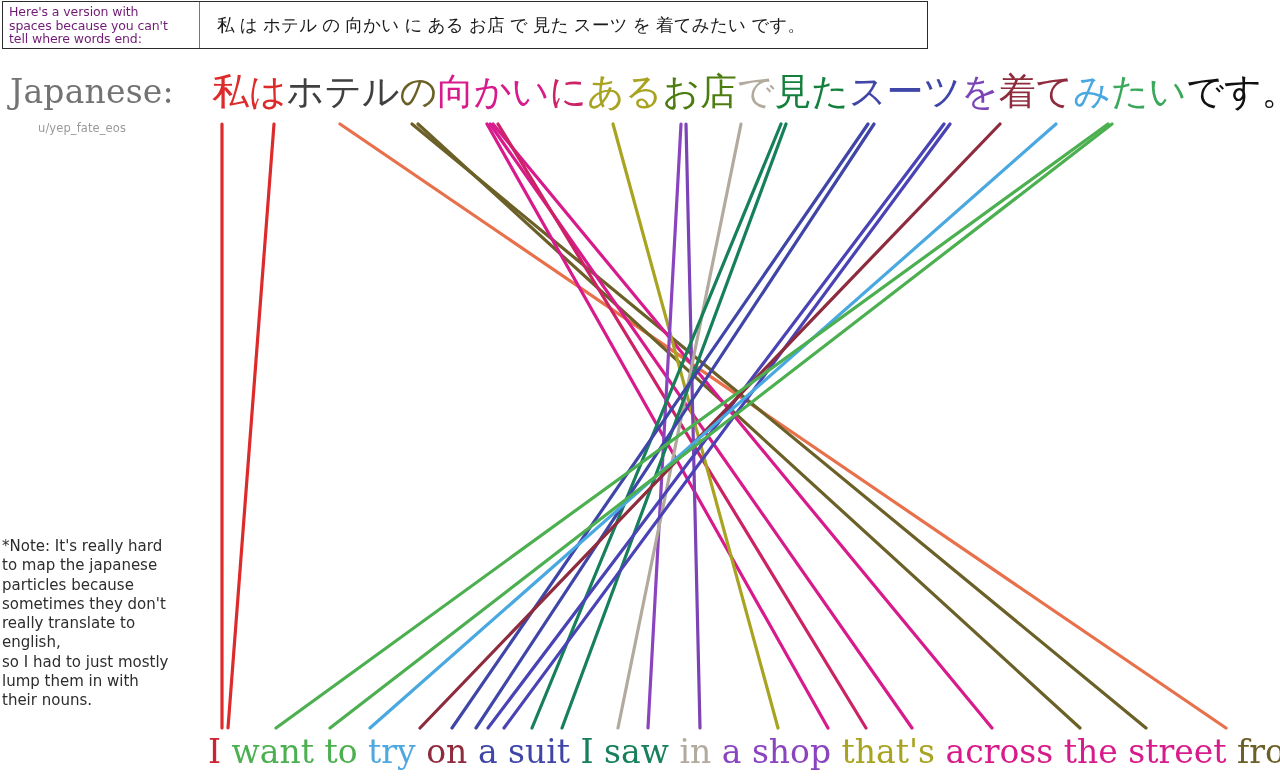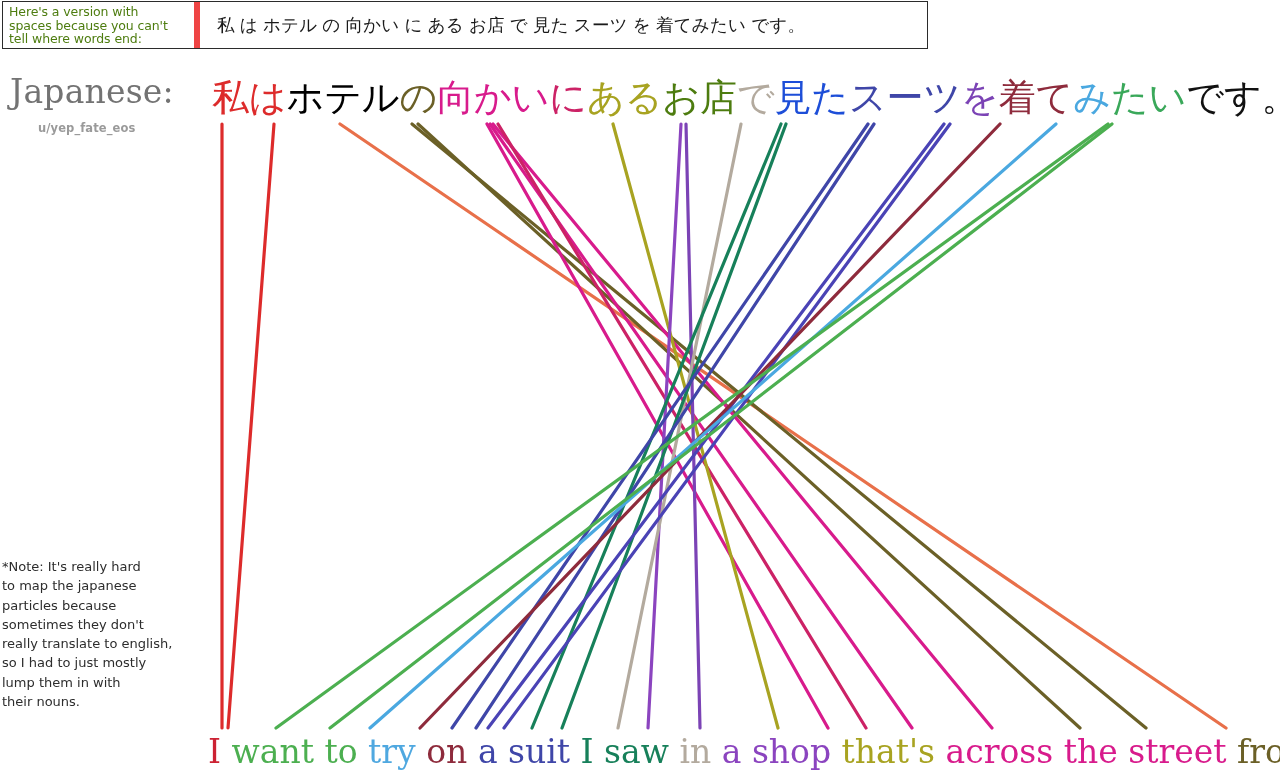--- a/index.html
+++ b/index.html
@@ -25,26 +25,26 @@
     height: 48px;
     border: 1px solid #2b2b2b;
     box-sizing: border-box;
     display: flex;
     align-items: stretch;
     background: #fff;
   }
   #spaced-label {
     width: 197px;
     box-sizing: border-box;
-    border-right: 6px solid #ef4444;
+    border-right: 1px solid #ef4444;
     padding: 3px 20px 0 6px;
     font-family: "DejaVu Sans", sans-serif;
     font-size: 12.5px;
     line-height: 13.6px;
-    color: #4d7c0f;
+    color: #701a75;
     white-space: pre-line;
     letter-spacing: -0.1px;
   }
   #spaced-text {
     flex: 1;
     display: flex;
     align-items: center;
     padding-left: 17px;
     font-family: Liberation Sans, sans-serif;
     font-size: 17.5px;
@@ -65,35 +65,33 @@
   #en-label { left: 10px; top: 736px; }
 
   #credit {
     position: absolute;
     left: 38px;
     top: 121px;
     font-family: "DejaVu Sans", sans-serif;
     font-size: 11.5px;
     color: #9a9a9a;
     letter-spacing: 0.1px;
-    font-weight: bold;
   }
 
   
   #note {
     position: absolute;
     left: 2px;
     top: 537px;
     width: 190px;
     font-family: "DejaVu Sans", sans-serif;
-    font-size: 13px;
+    font-size: 15px;
     line-height: 19.3px;
     color: #2d2d2d;
     white-space: pre-line;
-    margin-top: 20px;
   }
 
   
   #jp-sentence {
     position: absolute;
     left: 212px;
     top: 70px;
     height: 48px;
     display: flex;
     align-items: baseline;
@@ -173,31 +171,31 @@
       <line x1="944" y1="124" x2="488" y2="728" stroke="#4a43b5" stroke-width="3.2" stroke-linecap="round"></line>
       <line x1="950" y1="124" x2="504" y2="728" stroke="#4a43b5" stroke-width="3.2" stroke-linecap="round"></line>
       <line x1="1000" y1="124" x2="420" y2="728" stroke="#8e2b3c" stroke-width="3.2" stroke-linecap="round"></line>
       <line x1="1056" y1="124" x2="370" y2="728" stroke="#4aa8e0" stroke-width="3.2" stroke-linecap="round"></line>
       <line x1="1112" y1="124" x2="330" y2="728" stroke="#4caf50" stroke-width="3.2" stroke-linecap="round"></line>
       <line x1="1108" y1="124" x2="276" y2="728" stroke="#4caf50" stroke-width="3.2" stroke-linecap="round"></line>
     </svg>
 
   <div id="jp-sentence">
       <span class="seg" style="color: rgb(221, 43, 43); text-align: center;">私は</span>
-      <span class="seg" style="color: #000000;">ホテル</span>
+      <span class="seg" style="color: #404040;">ホテル</span>
       <span class="seg" style="color: rgb(107, 96, 39);">の</span>
       <span class="seg" style="color: rgb(216, 27, 140); text-align: center;">向かい</span>
       <span class="seg" style="color: rgb(204, 34, 102);">に</span>
       <span class="seg" style="color: rgb(168, 163, 33);">ある</span>
       <span class="seg" style="color: #4d7c0f;">お店</span>
       <span class="seg" style="color: rgb(179, 170, 158);">で</span>
-      <span class="seg" style="color: #1d4ed8;">見た</span>
+      <span class="seg" style="color: #15803d;">見た</span>
       <span class="seg" style="color: rgb(63, 70, 168);">スーツ</span>
       <span class="seg" style="color: rgb(123, 67, 181);">を</span>
       <span class="seg" style="color: rgb(142, 43, 60);">着て</span>
       <span class="seg" style="color: rgb(74, 168, 224);">み</span>
-      <span class="seg" style="color: rgb(58, 168, 90); margin-top: 6px;">たい</span>
+      <span class="seg" style="color: rgb(58, 168, 90);">たい</span>
       <span class="seg" style="color: rgb(17, 17, 17);">です。</span>
     </div>
 
   <div id="en-sentence"><span class="seg" style="color: rgb(204, 34, 51);">I</span><span class="seg" style="color: rgb(76, 175, 80);"> want to</span><span class="seg" style="color: rgb(79, 168, 224);"> try</span><span class="seg" style="color: rgb(142, 43, 60);"> on</span><span class="seg" style="color: rgb(63, 70, 168);"> a suit</span><span class="seg" style="color: rgb(23, 128, 90);"> I saw</span><span class="seg" style="color: rgb(179, 170, 158);"> in</span><span class="seg" style="color: rgb(139, 68, 191);"> a shop</span><span class="seg" style="color: rgb(168, 163, 33);"> that's</span><span class="seg" style="color: rgb(216, 27, 140);"> across the street</span><span class="seg" style="color: rgb(107, 96, 39);"> from the</span></div>
 
 </div>
 
 </body></html>

